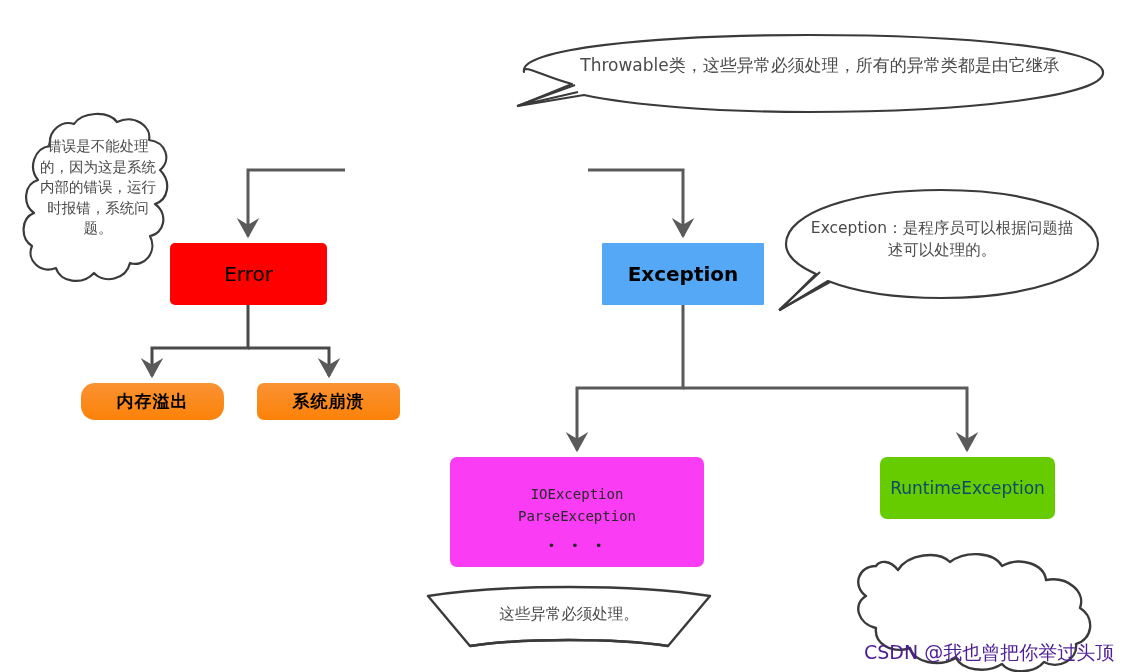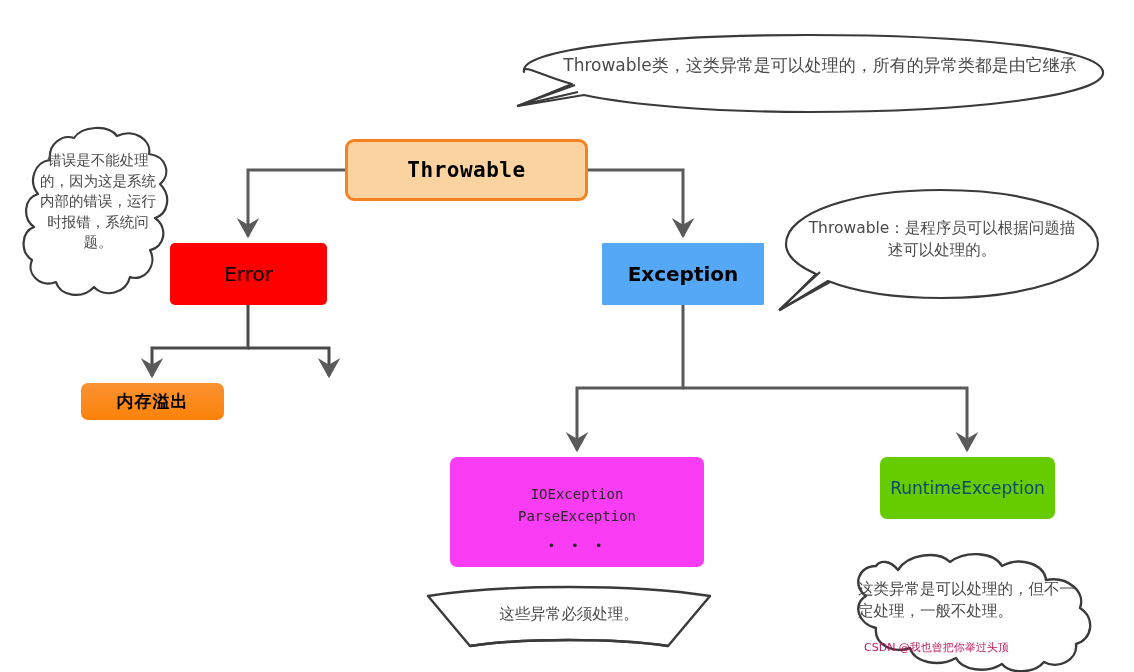--- a/index.html
+++ b/index.html
@@ -74,21 +74,21 @@
     font-size: 20px;
     font-weight: bold;
   }
 
   .node-oom {
     left: 81px;
     top: 383px;
     width: 143px;
     height: 37px;
     background: linear-gradient(180deg, #FB9233 0%, #FB8208 100%);
-    border-radius: 7px;
+    border-radius: 14px;
     font-family: "DejaVu Serif", "Liberation Serif", serif;
     font-size: 17px;
     font-weight: bold;
     letter-spacing: 1px;
   }
 
   .node-crash {
     left: 257px;
     top: 383px;
     width: 143px;
@@ -151,21 +151,21 @@
     text-align: center;
     white-space: pre-line;
   }
 
   #callout-throwable { left: 512px; top: 32px; width: 600px; height: 86px; }
   #callout-throwable .callout-text {
     left: 38px; top: 22px; width: 540px;
     font-size: 17px; line-height: 1.3;
   }
 
-  #callout-error { left: 22px; top: 124px; width: 152px; height: 190px; }
+  #callout-error { left: 22px; top: 110px; width: 152px; height: 190px; }
   #callout-error .callout-text {
     left: 14px; top: 26px; width: 124px;
     font-size: 14.5px; line-height: 1.42;
   }
 
   #callout-exception { left: 776px; top: 186px; width: 330px; height: 128px; }
   #callout-exception .callout-text {
     left: 30px; top: 31px; width: 272px;
     font-size: 15.5px; line-height: 1.45;
   }
@@ -181,22 +181,22 @@
     left: 20px; top: 26px; width: 228px;
     font-size: 15.5px; line-height: 1.45; text-align: left;
   }
 
   
   #watermark {
     position: absolute;
     left: 864px;
     top: 640px;
     font-family: "DejaVu Sans", "Liberation Sans", sans-serif;
-    font-size: 11px;
-    color: #be185d;
+    font-size: 19px;
+    color: #4c1d95;
     white-space: nowrap;
     z-index: 6;
   }
 </style>
 </head>
 <body>
 
 <div id="canvas">
 
   <svg id="edges" viewBox="0 0 1134 672" xmlns="http://www.w3.org/2000/svg">
@@ -210,55 +210,55 @@
 
     <path d="M588,170 L683,170 L683,236" fill="none" stroke="#5A5A5A" stroke-width="3" marker-end="url(#arrow)"></path>
 
     <path d="M248,305 L248,348 L152,348 L152,376" fill="none" stroke="#4a4a4a" stroke-width="3" marker-end="url(#arrow)"></path>
     <path d="M248,348 L329,348 L329,376" fill="none" stroke="#4a4a4a" stroke-width="3" marker-end="url(#arrow)"></path>
 
     <path d="M683,305 L683,388 L577,388 L577,450" fill="none" stroke="#5A5A5A" stroke-width="3" marker-end="url(#arrow)"></path>
     <path d="M683,388 L967,388 L967,450" fill="none" stroke="#5A5A5A" stroke-width="3" marker-end="url(#arrow)"></path>
   </svg>
 
-  <div class="node node-throwable">
-    <span>Throwable</span>
-  </div>
 
   <div class="node node-error">
     <span>Error</span>
   </div>
 
   <div class="node node-exception">
     <span>Exception</span>
   </div>
 
   <div class="node node-oom">
     <span>内存溢出</span>
   </div>
 
+  <div class="node node-crash">
+    <span>系统崩溃</span>
+  </div>
 
   <div class="node node-checked">
     <span>IOException</span>
     <span>ParseException</span>
     <span class="dots">• • •</span>
   </div>
 
   <div class="node node-runtime">
     <span>RuntimeException</span>
   </div>
 
   <div class="callout" id="callout-throwable">
     <svg width="600" height="86" viewBox="0 0 600 86" xmlns="http://www.w3.org/2000/svg">
       <path d="M297,3 C455,3 588,16 591,40 C594,64 455,80 297,80
                C200,80 120,73 72,63 L6,74 L60,52 C32,45 10,31 12,40
                C6,17 140,3 297,3 Z" fill="#ffffff" stroke="#3a3a3a" stroke-width="2.2" stroke-linejoin="round"></path>
       <path d="M66,60 L5,74 L63,53" fill="none" stroke="#3a3a3a" stroke-width="2.2"></path>
     </svg>
-    <div class="callout-text">Throwable类，这类异常是可以处理的，所有的异常类都是由它继承</div>
+    <div class="callout-text">Throwable类，这些异常必须处理，所有的异常类都是由它继承</div>
   </div>
 
   <div class="callout" id="callout-error">
     <svg width="152" height="190" viewBox="0 0 152 190" xmlns="http://www.w3.org/2000/svg">
       <path d="M52,14 C60,2 86,0 95,12 C112,4 130,16 127,30
                C144,32 150,50 138,60 C150,72 146,90 133,94
                C147,104 142,124 128,126 C136,142 122,158 108,153
                C104,170 82,174 72,163 C60,176 38,172 34,158
                C18,164 4,150 10,136 C-2,128 -1,108 12,103
                C0,94 2,74 16,70 C6,58 12,38 28,36
@@ -267,39 +267,38 @@
     <div class="callout-text">错误是不能处理的，因为这是系统内部的错误，运行时报错，系统问题。</div>
   </div>
 
   <div class="callout" id="callout-exception">
     <svg width="330" height="128" viewBox="0 0 330 128" xmlns="http://www.w3.org/2000/svg">
       <path d="M165,4 C250,4 322,26 322,58 C322,90 250,112 165,112
                C120,112 80,106 52,95 L4,124 L40,88
                C22,80 10,70 10,58 C10,26 80,4 165,4 Z" fill="#ffffff" stroke="#3a3a3a" stroke-width="2.2" stroke-linejoin="round"></path>
       <path d="M44,86 L3,124 L54,96" fill="none" stroke="#3a3a3a" stroke-width="2.2"></path>
     </svg>
-    <div class="callout-text">Throwable：是程序员可以根据问题描述可以处理的。</div>
+    <div class="callout-text">Exception：是程序员可以根据问题描述可以处理的。</div>
   </div>
 
   <div class="callout" id="callout-checked">
     <svg width="290" height="64" viewBox="0 0 290 64" xmlns="http://www.w3.org/2000/svg">
       <path d="M4,8 C80,-4 210,-4 286,8 L244,58 C190,50 100,50 46,58 Z" fill="#ffffff" stroke="#3a3a3a" stroke-width="2.4" stroke-linejoin="round"></path>
       <path d="M46,58 C100,50 190,50 244,58" fill="none" stroke="#3a3a3a" stroke-width="2.4"></path>
     </svg>
     <div class="callout-text">这些异常必须处理。</div>
   </div>
 
   <div class="callout" id="callout-runtime">
     <svg width="266" height="115" viewBox="0 0 266 115" xmlns="http://www.w3.org/2000/svg">
       <path d="M60,18 C70,2 100,-2 112,10 C128,-2 156,0 164,14
                C182,4 206,12 208,28 C230,24 248,40 242,56
                C258,66 254,88 238,92 C240,108 220,118 206,110
                C196,122 172,122 164,112 C148,122 124,118 118,106
                C100,116 76,110 72,96 C54,102 36,92 38,76
                C20,72 14,52 28,44 C14,34 20,14 38,14
                C42,8 52,8 60,18 Z" fill="#ffffff" stroke="#3a3a3a" stroke-width="2.4" stroke-linejoin="round"></path>
     </svg>
-    <div class="callout-text">这类异常是可以处理的，但不一定处理，一般不处理。</div>
   </div>
 
   <div id="watermark">CSDN @我也曾把你举过头顶</div>
 
 </div>
 
 </body></html>

